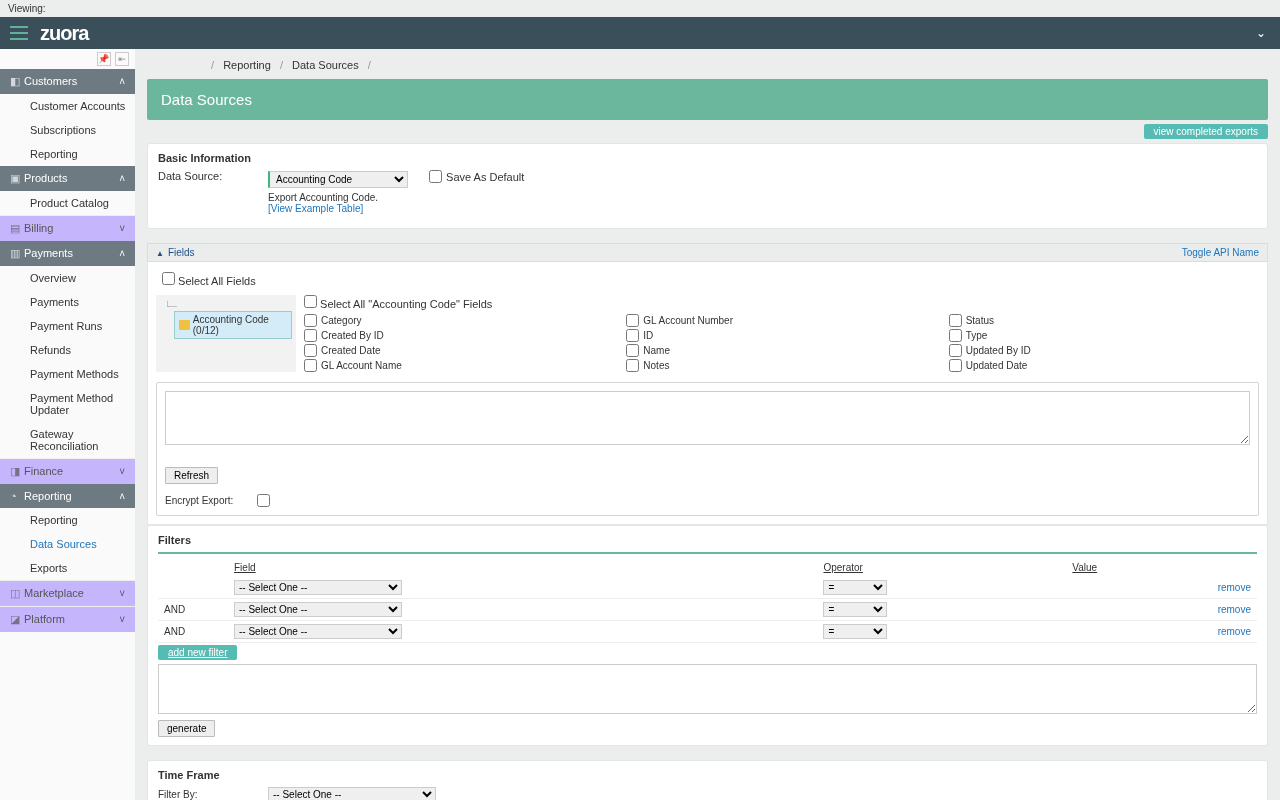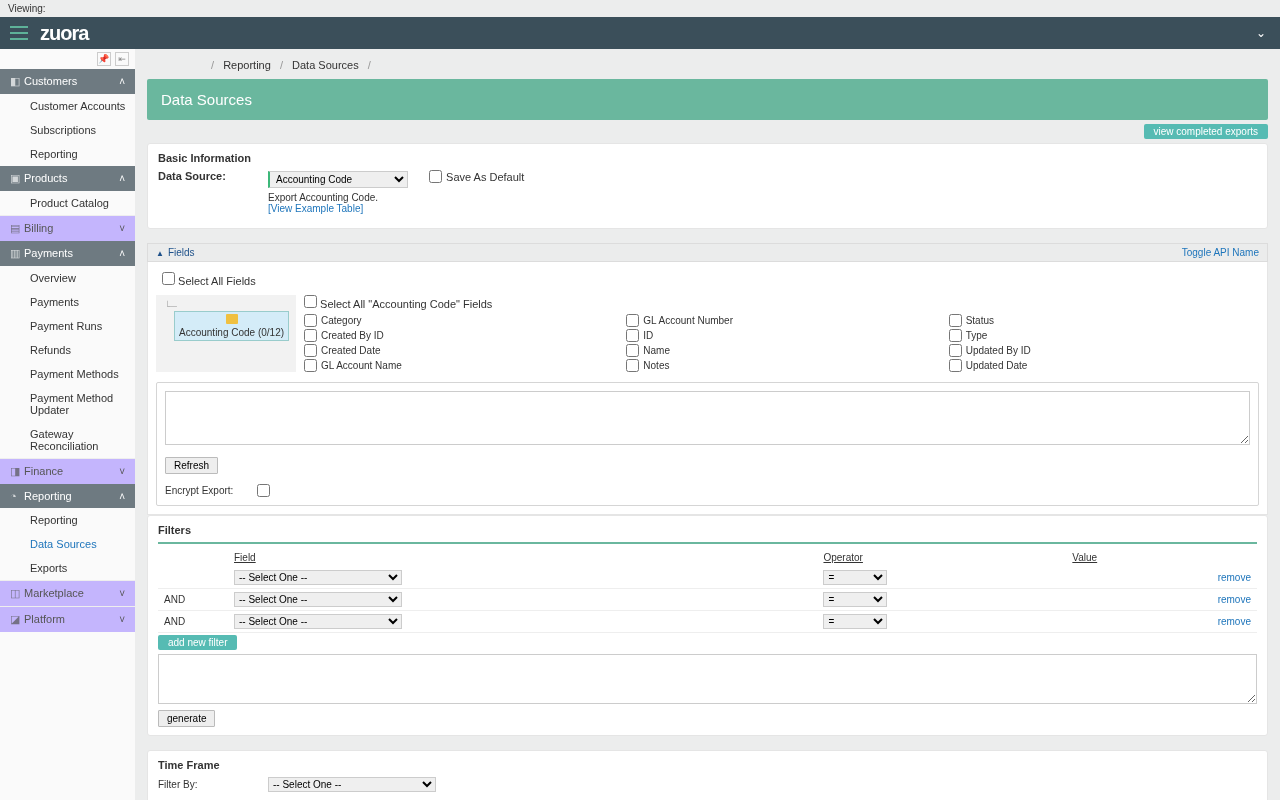--- a/index.html
+++ b/index.html
@@ -23,56 +23,56 @@
 .main { flex: 1; padding: 0 12px 20px 12px; }
 .breadcrumb { padding: 10px 0 8px 58px; font-size: 11px; color: #555; }
 .breadcrumb a { color: #333; text-decoration: none; }
 .breadcrumb .sep { color: #999; padding: 0 6px; }
 .page-title-bar { background: #6ab79e; color: #fff; padding: 12px 14px; font-size: 15px; border-radius: 2px; }
 .exports-row { text-align: right; margin: 4px 0; }
 .btn-teal { background: #56bbb3; color: #fff; border: none; padding: 2px 10px; font-size: 10px; border-radius: 2px; cursor: pointer; }
 .panel { background: #fff; border: 1px solid #e5e5e5; border-radius: 3px; margin-bottom: 14px; padding: 8px 10px; }
 .panel-title { font-weight: bold; font-size: 11px; margin-bottom: 6px; }
 .form-row { display: flex; align-items: flex-start; margin: 6px 0; font-size: 11px; }
-.form-label { width: 110px; color: #333; font-weight: bold; }
+.form-label { width: 110px; color: #333; }
 .ds-select { width: 140px; font-size: 10px; border: 1px solid #ccc; padding: 1px 2px; border-left: 2px solid #3cb879; }
 .helper { color: #333; font-size: 10px; margin-top: 4px; }
 .helper a { color: #1e75bb; text-decoration: none; }
 .savecb { margin-left: 18px; display: inline-flex; align-items: center; gap: 4px; }
 
 .fields-bar { background: #ebecec; border: 1px solid #dcdcdc; padding: 3px 8px; font-size: 10px; display: flex; align-items: center; justify-content: space-between; color: #1e518a; }
 .fields-bar .tri { font-size: 8px; margin-right: 4px; }
 .fields-bar a { color: #1e75bb; text-decoration: none; cursor: pointer; }
 
 .fields-body { background: #fff; border: 1px solid #e5e5e5; border-top: none; padding: 8px; }
 .selall-row { margin: 2px 0 8px 6px; }
 .tree-cols { display: flex; }
 .tree-left { width: 140px; background: #f2f2f2; padding: 6px 4px; min-height: 70px; }
-.tree-node { background: #d4ecf8; border: 1px solid #9cc; padding: 2px 4px; font-size: 10px; display: inline-flex; align-items: center; gap: 3px; margin-left: 14px; flex-direction: column; }
+.tree-node { background: #d4ecf8; border: 1px solid #9cc; padding: 2px 4px; font-size: 10px; display: inline-flex; align-items: center; gap: 3px; margin-left: 14px; }
 .tree-icon { width: 12px; height: 10px; background: #f0c040; display: inline-block; border-radius: 1px; }
 .tree-right { flex: 1; padding: 0 8px; }
 .field-grid { display: grid; grid-template-columns: repeat(3,1fr); gap: 2px 20px; font-size: 10px; margin-top: 4px; }
 .field-item { display: flex; align-items: center; gap: 4px; }
 
 .subpanel { border: 1px solid #d5d5d5; border-radius: 2px; padding: 8px; margin-top: 10px; }
 .subpanel-label { font-weight: bold; font-size: 10px; margin-bottom: 6px; }
 textarea.big { width: 100%; height: 54px; resize: both; border: 1px solid #ccc; font-size: 11px; }
 textarea.big2 { width: 100%; height: 50px; resize: both; border: 1px solid #ccc; font-size: 11px; }
 .btn-grey { background: #eee; border: 1px solid #bbb; padding: 2px 8px; font-size: 10px; cursor: pointer; border-radius: 1px; }
 .encrypt-row { margin-top: 10px; display: flex; align-items: center; gap: 24px; font-size: 10px; }
 
 .filters-hdr-line { border-bottom: 2px solid #6ab79e; margin: 4px 0 4px 0; }
 table.filters { width: 100%; border-collapse: collapse; font-size: 10px; }
 table.filters th { text-align: left; font-weight: normal; padding: 4px 6px; color: #333; text-decoration: underline; }
 table.filters td { padding: 3px 6px; border-bottom: 1px solid #eee; }
 table.filters select { font-size: 10px; border: 1px solid #ccc; }
 .field-sel { width: 168px; }
 .op-sel { width: 64px; }
 .remove-link { color: #1e75bb; text-decoration: none; cursor: pointer; }
-.addfilter { background: #56bbb3; color: #fff; border: none; padding: 2px 10px; font-size: 10px; border-radius: 2px; cursor: pointer; margin-top: 2px; }
+.addfilter { background: #56bbb3; color: #fff; border: none; padding: 2px 10px; font-size: 10px; border-radius: 2px; cursor: pointer; margin-top: 2px; text-decoration: underline; }
 
 .tf-row { display: flex; align-items: center; margin: 6px 0; font-size: 10px; }
 .tf-label { width: 110px; }
 .tf-sel { width: 168px; font-size: 10px; border: 1px solid #ccc; }
 </style>
 </head>
 <body>
 
 <div class="viewing-bar">Viewing:</div>
 
@@ -253,21 +253,21 @@
               <div class="field-item">
                 <input type="checkbox" style="">
                 <span>Updated Date</span>
               </div>
             </div>
         </div>
       </div>
 
       <div class="subpanel">
         <textarea class="big" style=""></textarea>
-        <div style="margin-top:10px">
+        <div style="margin-top:20px">
           <button class="btn-grey">Refresh</button>
         </div>
         <div class="encrypt-row">
           <span>Encrypt Export:</span>
           <input type="checkbox" style="">
         </div>
       </div>
     </div>
 
     <div class="panel">

